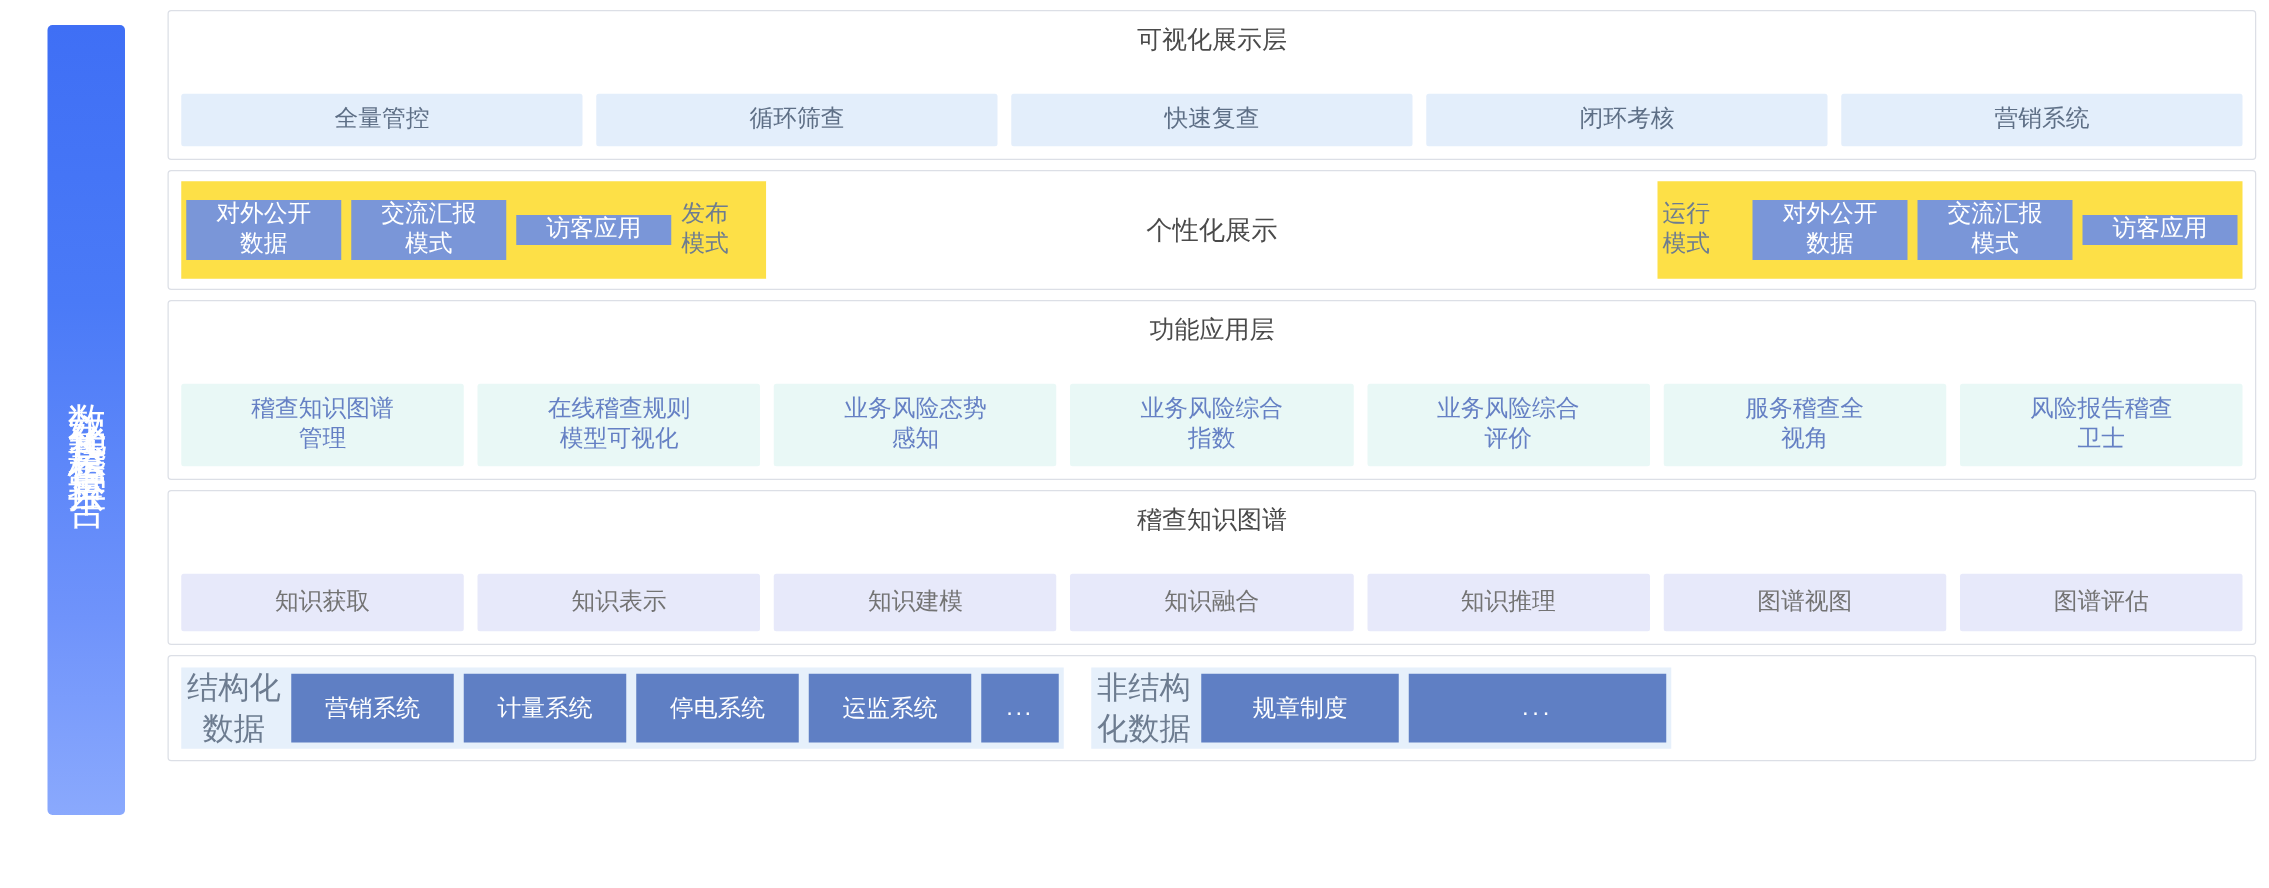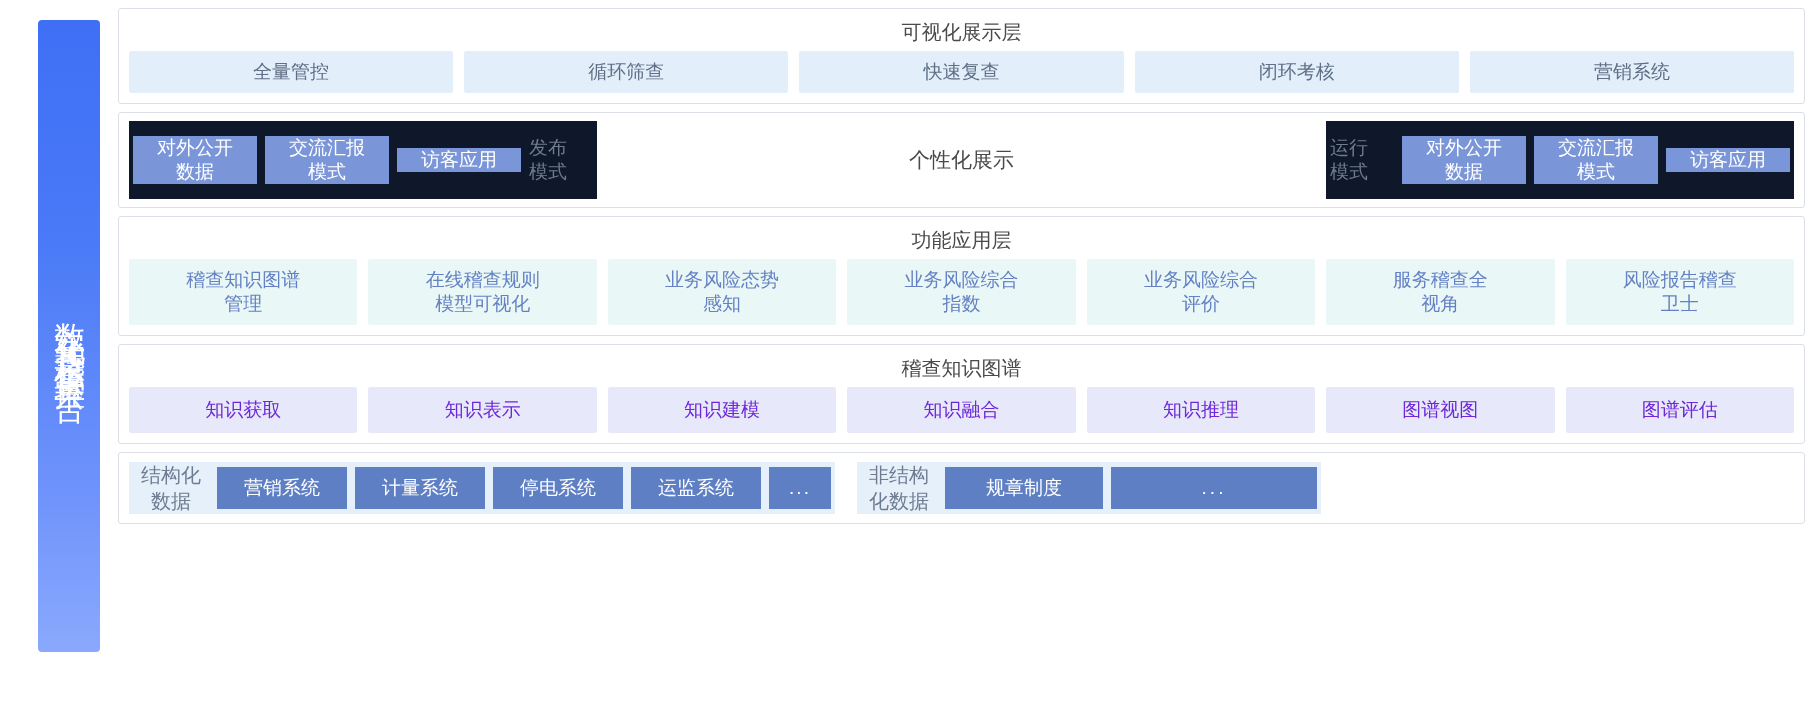--- a/index.html
+++ b/index.html
@@ -7,20 +7,21 @@
     width:1815px;height:710px;
     background:#ffffff;
     font-family:"Liberation Sans","DejaVu Sans",sans-serif;
     overflow:hidden;
   }
   #root{
     width:1815px;height:672px;
     display:flex;
     box-sizing:border-box;
     padding:8px 10px 8px 0;
+    gap:16px;
   }
 
   
   .sidebar{
     width:62px;
     margin:12px 18px 12px 38px;
     border-radius:4px;
     background:linear-gradient(180deg,#3f6ff5 0%,#4a7af7 35%,#6f93fb 75%,#8aa9fd 100%);
     color:#ffffff;
     display:flex;
@@ -73,39 +74,40 @@
     font-size:19px;
     line-height:1.28;
     padding:9px 15px;
     border-radius:2px;
     color:#5b7fc7;
     display:flex;
     align-items:center;
     justify-content:center;
     white-space:pre-line;
     box-sizing:border-box;
+    margin-top:24px;
   }
   
   .chip-blue{ background:#e3eefb; color:#5e6f86; height:42px; }
   
   .chip-mint{ background:#e9f8f6; color:#6580c4; height:66px; }
   
-  .chip-lav{ background:#e7e9fa; color:#6d28d9; height:46px; }
+  .chip-lav{ background:#e7e9fa; color:#737373; height:46px; }
 
   
   .panel-mode{
     padding:8px 10px;
   }
   .mode-row{
     display:flex;
     align-items:stretch;
     height:78px;
   }
   .mode-group{
-    background:#0f172a;
+    background:#fde047;
     display:flex;
     align-items:center;
     padding:0 0 0 0;
     flex:0 0 auto;
   }
   .mode-label{
     width:72px;
     font-size:19px;
     color:#6d7c90;
     line-height:1.25;
@@ -152,21 +154,21 @@
     box-sizing:border-box;
   }
   .data-group-left{ flex:0 0 auto; }
   .data-group-right{ flex:0 0 auto; }
   .data-label{
     width:84px;
     display:flex;
     align-items:center;
     justify-content:center;
     text-align:center;
-    font-size:20px;
+    font-size:25px;
     color:#6d7c90;
     line-height:1.3;
     white-space:pre-line;
     box-sizing:border-box;
   }
   .data-box{
     background:#5f7fc4;
     color:#ffffff;
     font-size:19px;
     text-align:center;

